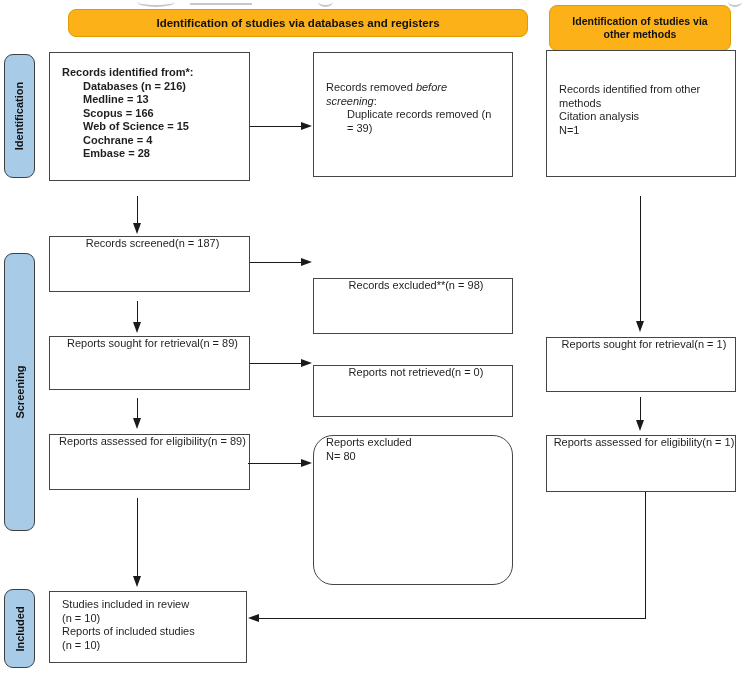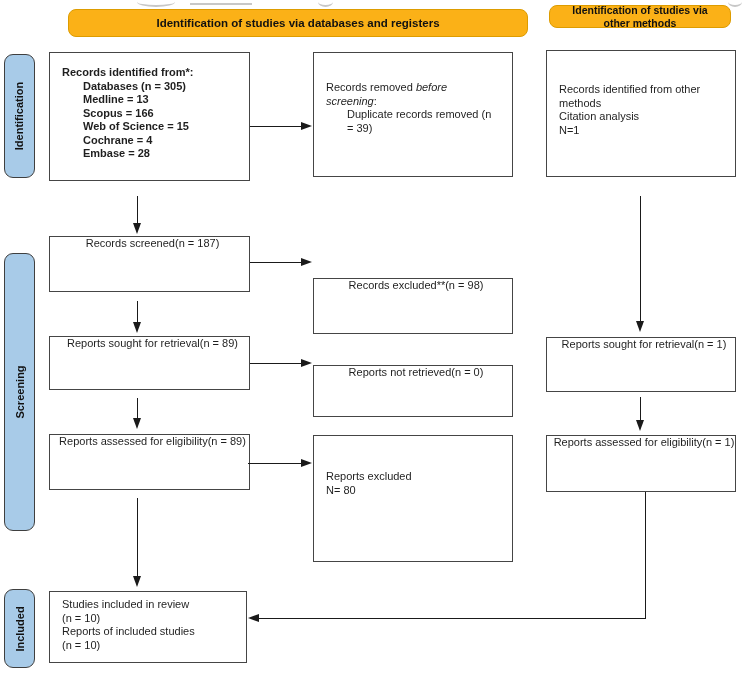--- a/index.html
+++ b/index.html
@@ -42,35 +42,35 @@
 <body>
 
 <div class="canvas">
 
   <div class="artifact" style="left:137px;top:-3px;width:38px;height:8px;"></div>
   <div class="artifact" style="left:190px;top:-5px;width:62px;height:8px;border-radius:0;"></div>
   <div class="artifact" style="left:318px;top:-3px;width:15px;height:8px;"></div>
   <div class="artifact" style="left:728px;top:-3px;width:14px;height:8px;"></div>
 
   <div class="gold" style="left:68px;top:9px;width:460px;height:28px;font-size:11.5px;">Identification of studies via databases and registers</div>
-  <div class="gold" style="left:549px;top:5px;width:182px;height:23px;font-size:10.5px;line-height:13px;padding:0 14px;">Identification of studies via other methods</div>
+  <div class="gold" style="left:549px;top:5px;width:182px;height:46px;font-size:10.5px;line-height:13px;padding:0 14px;">Identification of studies via other methods</div>
 
   <div class="vtab" style="left:4px;top:54px;width:31px;height:124px;">
     <span>Identification</span>
   </div>
   <div class="vtab" style="left:4px;top:253px;width:31px;height:278px;">
     <span>Screening</span>
   </div>
   <div class="vtab" style="left:4px;top:589px;width:31px;height:79px;">
     <span>Included</span>
   </div>
 
   <div class="box" style="left:49px;top:52px;width:201px;height:129px;padding-top:13px;font-weight:bold;">
       <div class="line"><span>Records identified from*:</span></div>
-      <div class="line ind"><span>Databases (n = 305)</span></div>
+      <div class="line ind"><span>Databases (n = 216)</span></div>
       <div class="line ind"><span>Medline = 13</span></div>
       <div class="line ind"><span>Scopus = 166</span></div>
       <div class="line ind"><span>Web of Science = 15</span></div>
       <div class="line ind"><span>Cochrane = 4</span></div>
       <div class="line ind"><span>Embase = 28</span></div>
     </div>
   <div class="box" style="left:313px;top:52px;width:200px;height:125px;padding-top:28px;">
       <div class="line"><span>Records removed </span><span class="it">before</span></div>
       <div class="line"><span class="it">screening</span><span>:</span></div>
       <div class="line ind"><span>Duplicate records removed (n</span></div>
@@ -102,21 +102,21 @@
     </div>
   <div class="box vcenter" style="left:546px;top:337px;width:190px;height:55px;">
       <div class="line"><span>Reports sought for retrieval</span></div>
       <div class="line"><span>(n = 1)</span></div>
     </div>
 
   <div class="box vcenter" style="left:49px;top:434px;width:201px;height:56px;">
       <div class="line"><span>Reports assessed for eligibility</span></div>
       <div class="line"><span>(n = 89)</span></div>
     </div>
-  <div class="box" style="left:313px;top:435px;width:200px;height:127px;padding-top:34px;">
+  <div class="box" style="left:313px;top:435px;width:200px;height:150px;border-radius:20px;">
       <div class="line"><span>Reports excluded</span></div>
       <div class="line"><span>N= 80</span></div>
     </div>
   <div class="box vcenter" style="left:546px;top:435px;width:190px;height:57px;">
       <div class="line"><span>Reports assessed for eligibility</span></div>
       <div class="line"><span>(n = 1)</span></div>
     </div>
 
   <div class="box" style="left:49px;top:591px;width:198px;height:72px;padding-top:6px;">
       <div class="line"><span>Studies included in review</span></div>

